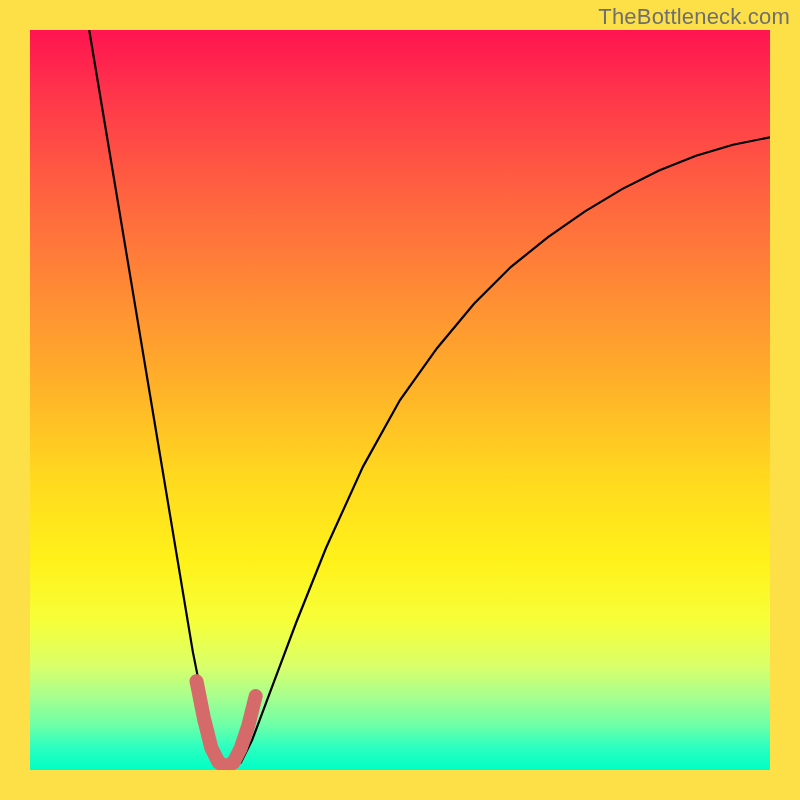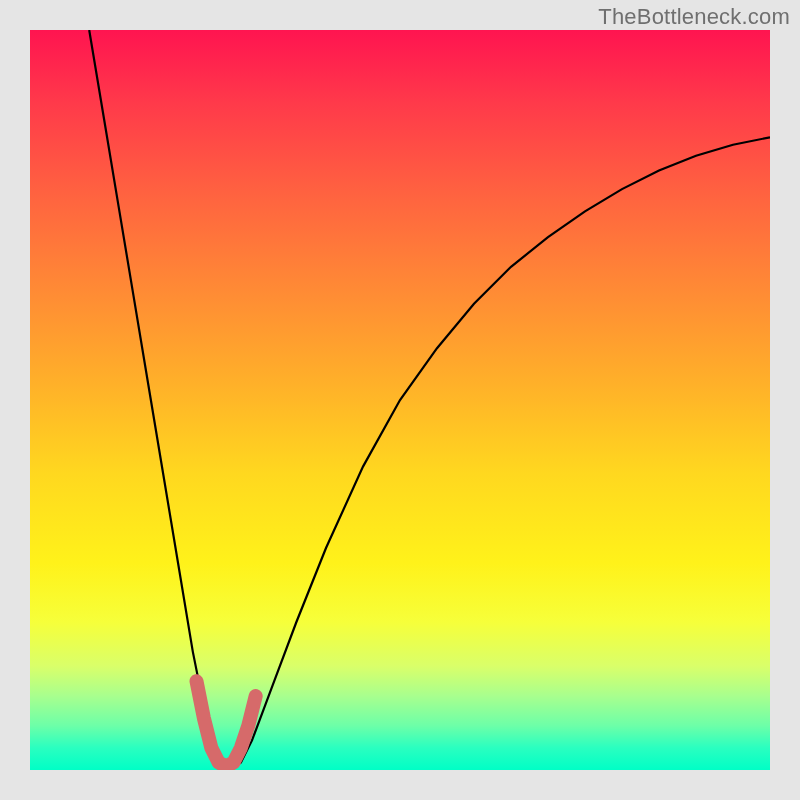--- a/index.html
+++ b/index.html
@@ -10,21 +10,21 @@
     background: #000;
     overflow: hidden;
     font-family: Arial, Helvetica, sans-serif;
   }
   .frame {
     position: absolute;
     left: 0;
     top: 0;
     width: 800px;
     height: 800px;
-    background: #e5e5e5;
+    background: #fde047;
   }
   .watermark {
     position: absolute;
     top: 4px;
     right: 10px;
     color: #6f6f6f;
     font-size: 22px;
     font-weight: 500;
     letter-spacing: 0.2px;
     z-index: 5;

